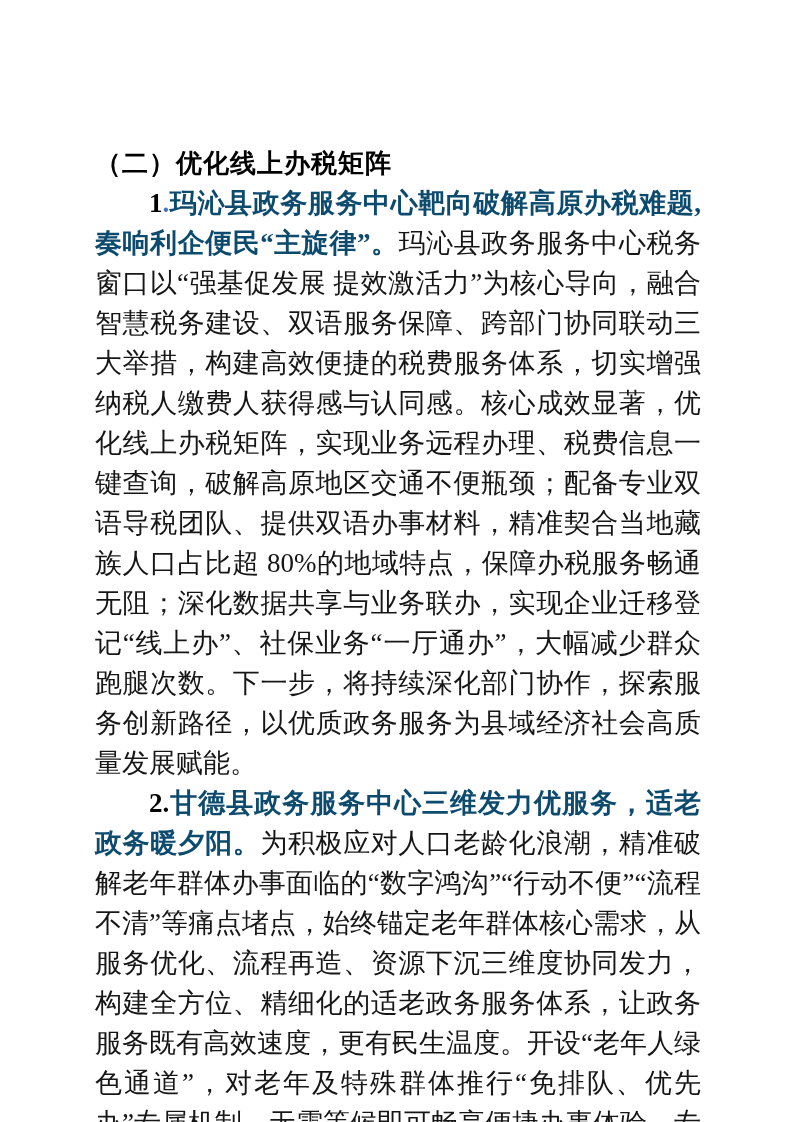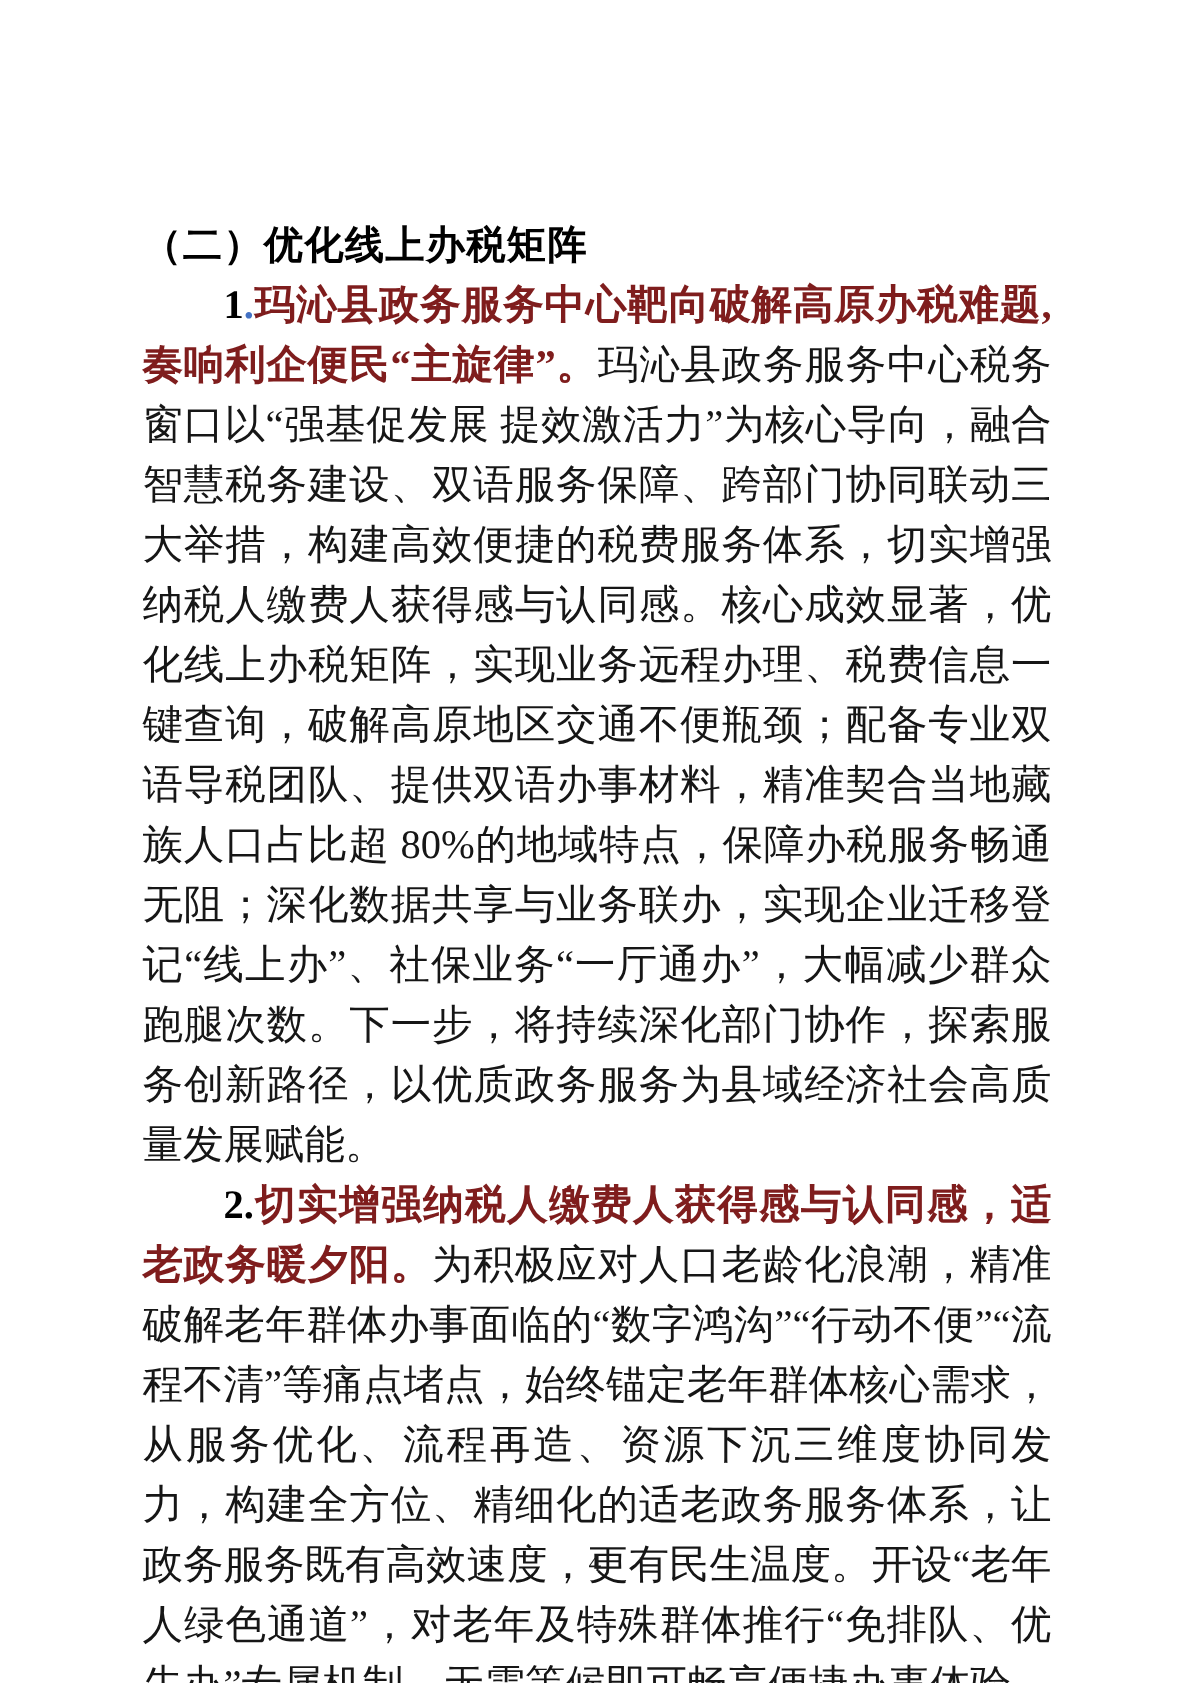--- a/index.html
+++ b/index.html
@@ -31,21 +31,21 @@
     margin: 0;
     font-size: 27px;
     line-height: 40px;
     text-align: justify;
     text-justify: inter-ideograph;
     text-indent: 54px;
     color: #161616;
   }
   .lead {
     font-weight: bold;
-    color: #7f1d1d;
+    color: #0c4a6e;
   }
   .num { font-weight: bold; color: #000000; }
   .dot { font-weight: bold; }
   .pagenum {
     position: absolute;
     left: 0;
     right: 0;
     top: 1030px;
     text-align: center;
     font-size: 17px;
@@ -57,18 +57,18 @@
 </head>
 <body>
 
 <div class="page">
   <div class="content">
 
     <h2 class="heading">（二）优化线上办税矩阵</h2>
 
     <p class="para"><span class="num">1</span><span class="dot" style="color: rgb(68, 114, 196);">.</span><span class="lead">玛沁县政务服务中心靶向破解高原办税难题,奏响利企便民“主旋律”。</span><span>玛沁县政务服务中心税务窗口以“强基促发展 提效激活力”为核心导向，融合智慧税务建设、双语服务保障、跨部门协同联动三大举措，构建高效便捷的税费服务体系，切实增强纳税人缴费人获得感与认同感。核心成效显著，优化线上办税矩阵，实现业务远程办理、税费信息一键查询，破解高原地区交通不便瓶颈；配备专业双语导税团队、提供双语办事材料，精准契合当地藏族人口占比超 80%的地域特点，保障办税服务畅通无阻；深化数据共享与业务联办，实现企业迁移登记“线上办”、社保业务“一厅通办”，大幅减少群众跑腿次数。下一步，将持续深化部门协作，探索服务创新路径，以优质政务服务为县域经济社会高质量发展赋能。</span></p>
 
-    <p class="para"><span class="num">2</span><span class="dot" style="color: rgb(0, 0, 0);">.</span><span class="lead">切实增强纳税人缴费人获得感与认同感，适老政务暖夕阳。</span><span>为积极应对人口老龄化浪潮，精准破解老年群体办事面临的“数字鸿沟”“行动不便”“流程不清”等痛点堵点，始终锚定老年群体核心需求，从服务优化、流程再造、资源下沉三维度协同发力，构建全方位、精细化的适老政务服务体系，让政务服务既有高效速度，更有民生温度。开设“老年人绿色通道”，对老年及特殊群体推行“免排队、优先办”专属机制，无需等候即可畅享便捷办事体验。专门配备双语服务专员，提供“一对一”全流程帮办代办服务，涵盖政策解读、资料填报等关键环节，确保老年</span></p>
+    <p class="para"><span class="num">2</span><span class="dot" style="color: rgb(0, 0, 0);">.</span><span class="lead">甘德县政务服务中心三维发力优服务，适老政务暖夕阳。</span><span>为积极应对人口老龄化浪潮，精准破解老年群体办事面临的“数字鸿沟”“行动不便”“流程不清”等痛点堵点，始终锚定老年群体核心需求，从服务优化、流程再造、资源下沉三维度协同发力，构建全方位、精细化的适老政务服务体系，让政务服务既有高效速度，更有民生温度。开设“老年人绿色通道”，对老年及特殊群体推行“免排队、优先办”专属机制，无需等候即可畅享便捷办事体验。专门配备双语服务专员，提供“一对一”全流程帮办代办服务，涵盖政策解读、资料填报等关键环节，确保老年</span></p>
 
   </div>
 
   <div class="pagenum">4</div>
 </div>
 
 </body></html>

